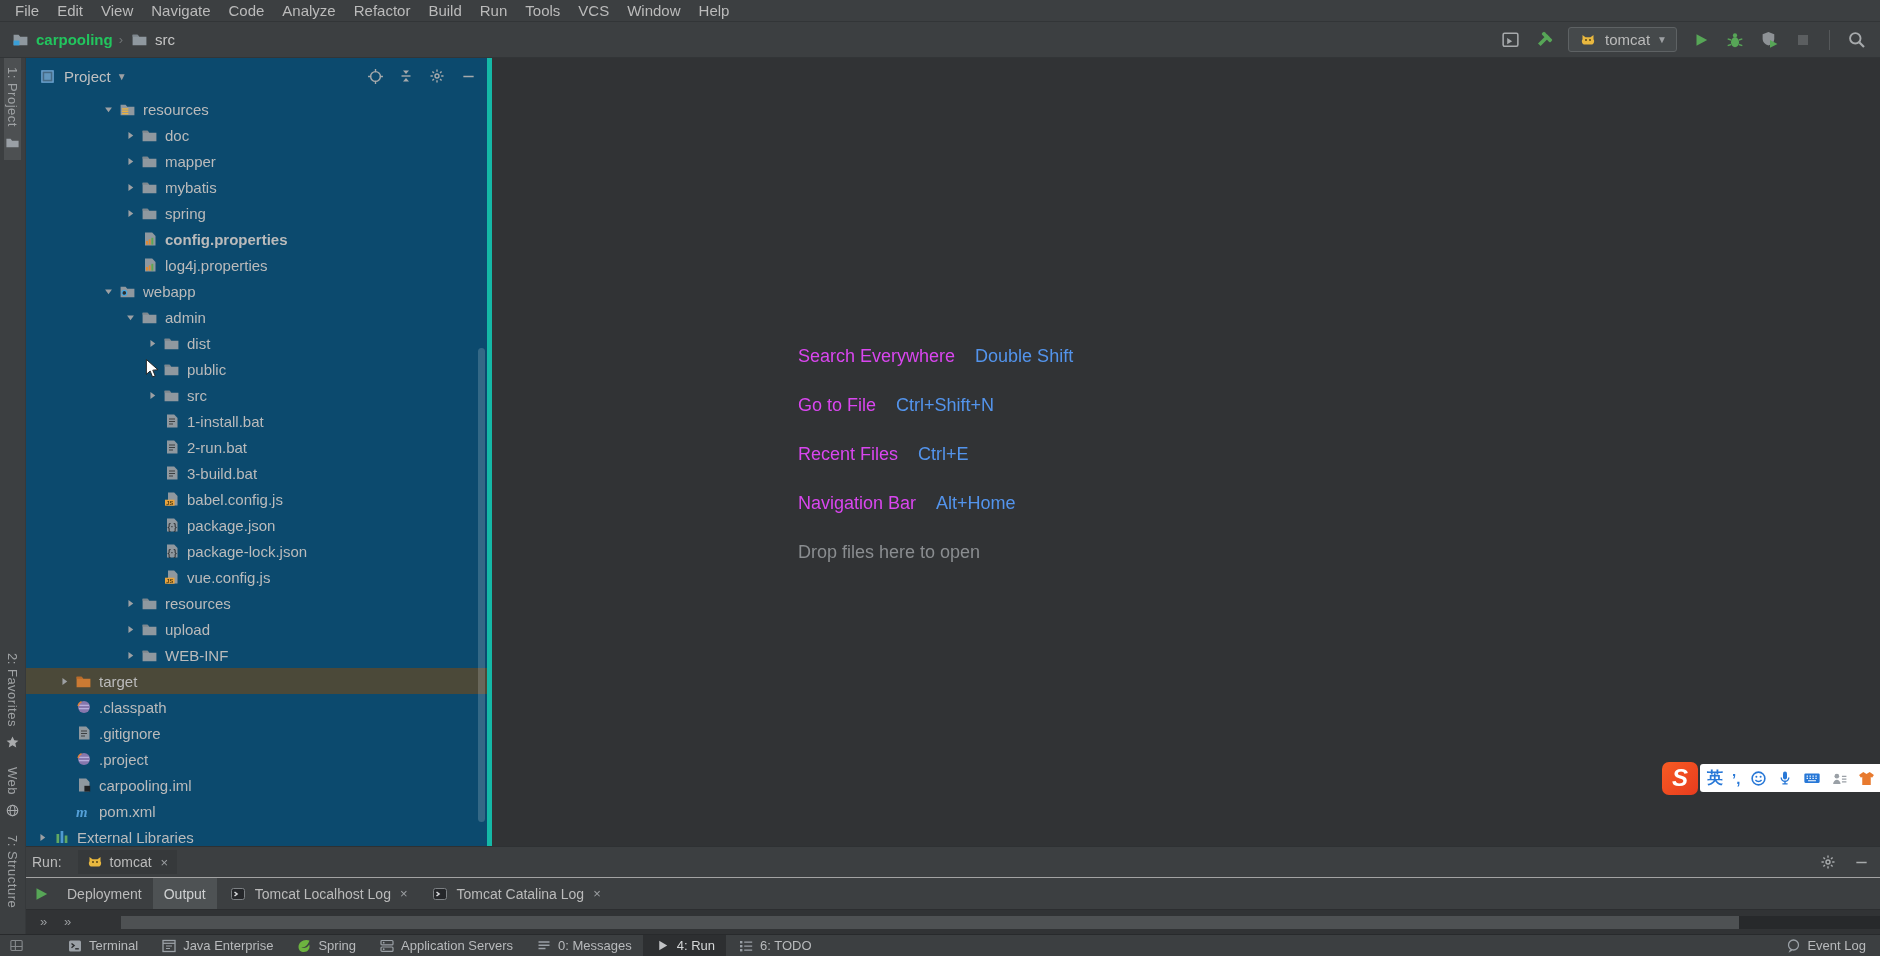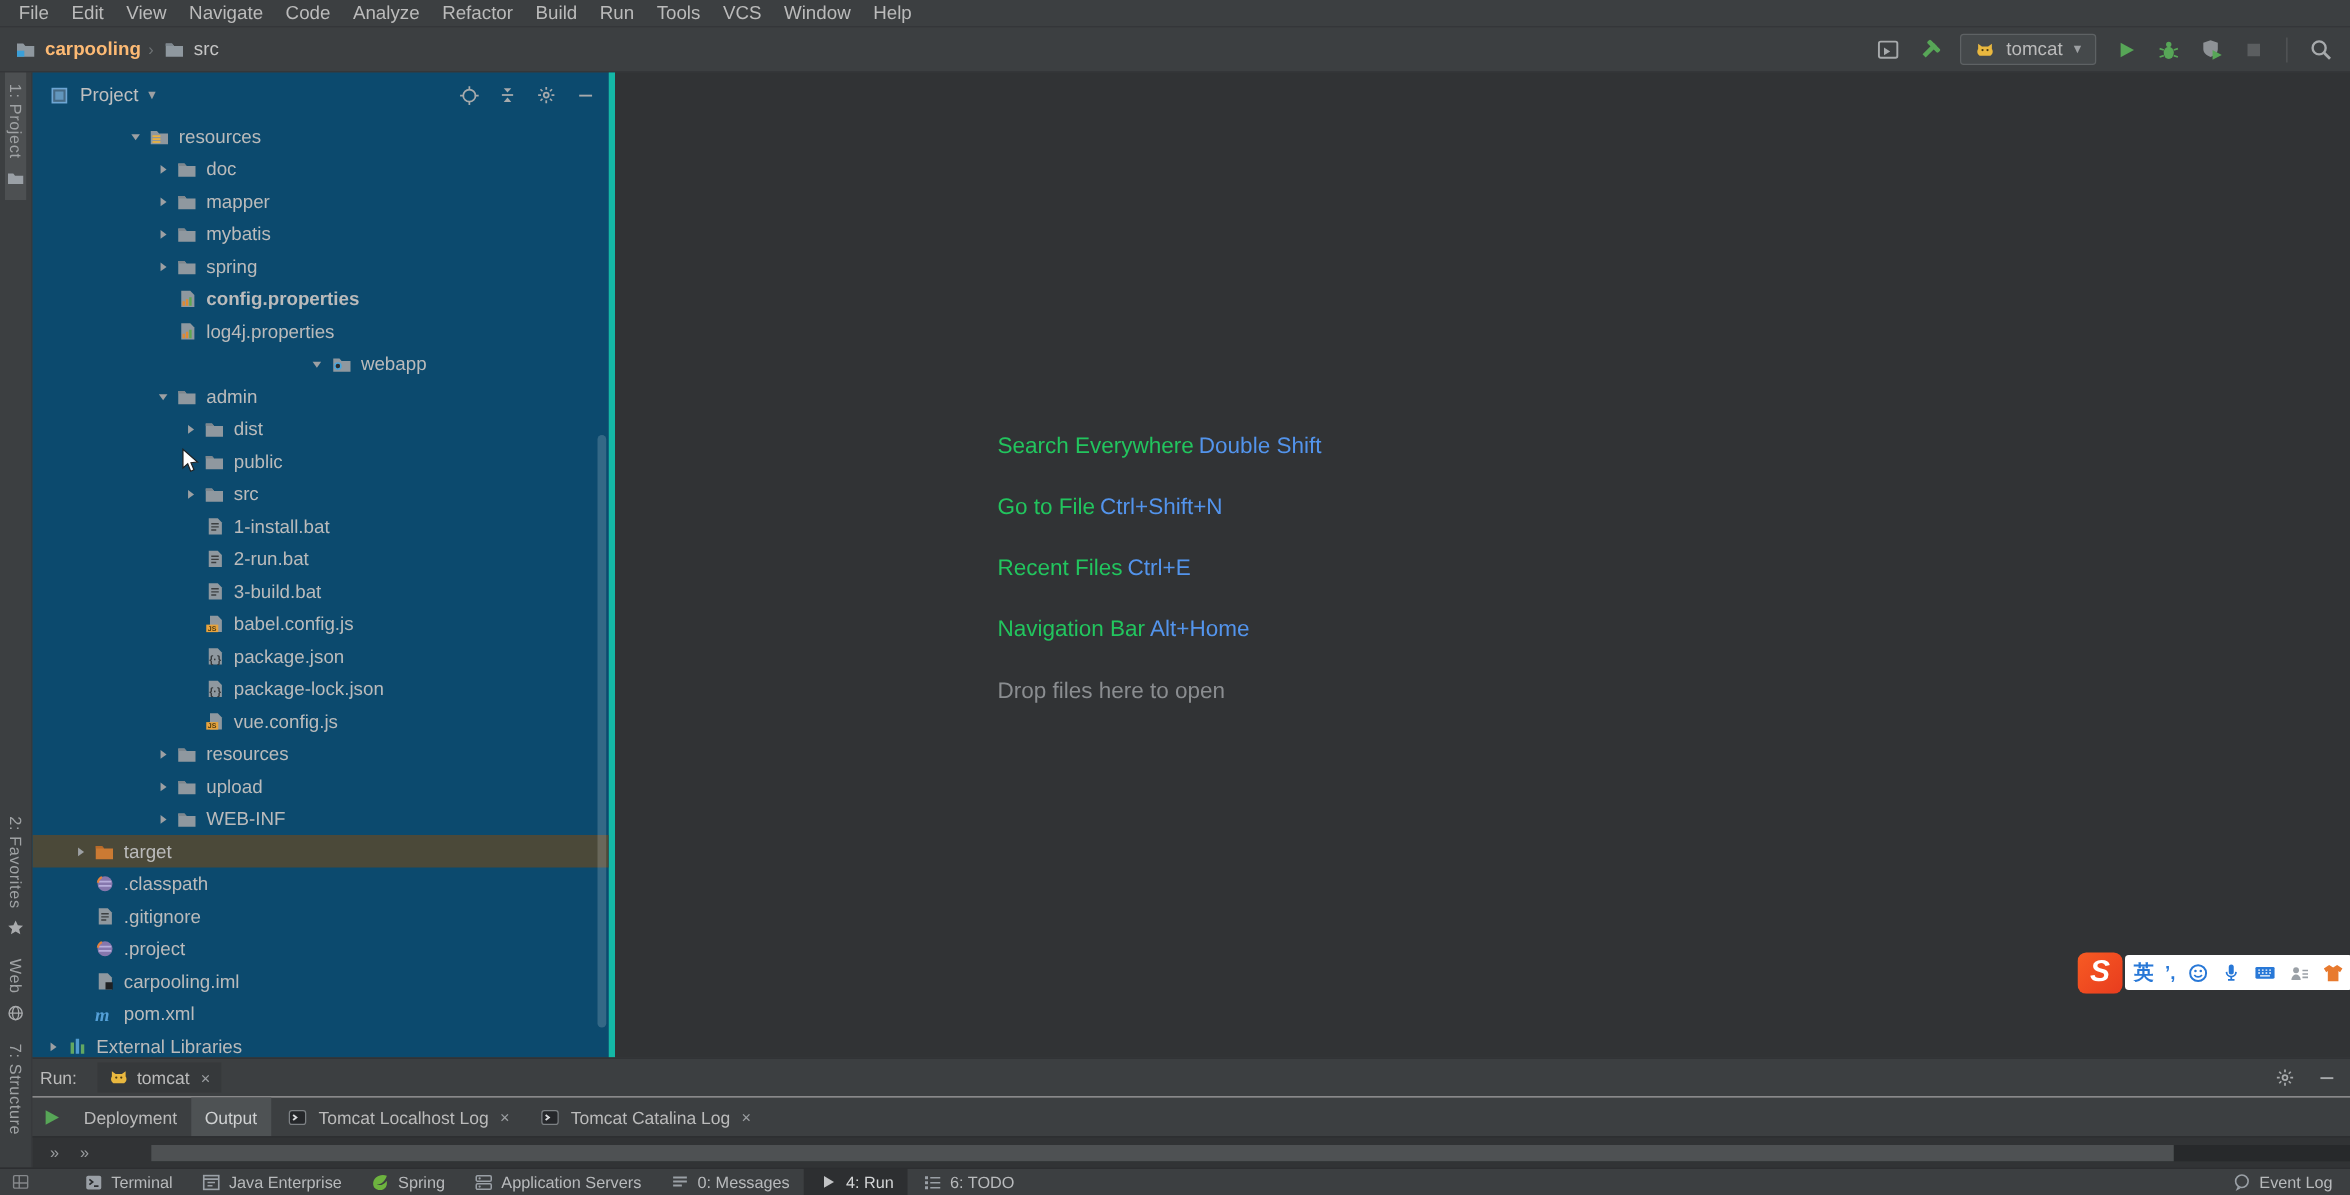--- a/index.html
+++ b/index.html
@@ -12,21 +12,21 @@
   
   #menubar { height:22px; display:flex; align-items:center; padding-left:6px;
     background:#3c3f41; border-bottom:1px solid #323537; }
   .menu-item { padding:0 9px; font-size:15px; color:#bbbbbb; cursor:default; }
   
   #toolbar { height:36px; display:flex; align-items:center; justify-content:space-between;
     background:#3c3f41; border-bottom:1px solid #323537; padding:0 14px 0 10px; }
   #breadcrumb { display:flex; align-items:center; gap:6px; }
   .crumb { display:flex; align-items:center; gap:6px; }
   .crumb-label { color:#c6c6c6; }
-  .crumb-label.bold { font-weight:bold; color:#fdba74; }
+  .crumb-label.bold { font-weight:bold; color:#22c55e; }
   .crumb-sep { color:#6f7375; font-size:13px; }
   #toolbar-right { display:flex; align-items:center; gap:14px; }
   .tb-icon { width:20px; height:20px; display:flex; align-items:center; justify-content:center; }
   .tb-sep { width:1px; height:20px; background:#55585a; margin:0 2px; }
   #run-config-combo { display:flex; align-items:center; gap:7px; height:25px;
     background:#45494b; border:1px solid #5e6264; border-radius:3px; padding:0 9px; }
   #run-config-combo .caret { color:#9da0a3; font-size:10px; }
   
   #stripe { position:absolute; left:0; top:58px; width:26px; height:876px;
     background:#3c3f41; border-right:1px solid #36393b;
@@ -49,21 +49,21 @@
   .tree-row.selected { background:#4b4939; }
   .tree-chevron { width:20px; display:flex; align-items:center; justify-content:center; flex:none; }
   .tree-icon { width:19px; height:18px; margin-right:6px; display:flex; align-items:center; justify-content:center; flex:none; }
   .tree-label { color:#bbbbbb; font-size:15px; }
   #tree-scrollbar { position:absolute; top:290px; right:2px; width:7px; height:474px;
     background:rgba(255,255,255,0.17); border-radius:4px; }
   
   #editor { position:relative; flex:1; background:#313335; }
   #shortcuts { position:absolute; left:306px; top:288px; }
   .shortcut-row { display:flex; align-items:center; margin-bottom:28px; font-size:18px; }
-  .shortcut-label { color:#22c55e; margin-right:4px; }
+  .shortcut-label { color:#d946ef; margin-right:20px; }
   .shortcut-keys { color:#5394ec; }
   #drop-hint { color:#8a8d90; font-size:18px; }
   
   #ime-bar { position:absolute; left:1662px; top:761px; width:218px; height:34px;
     display:flex; align-items:center; overflow:hidden; }
   #ime-logo { width:36px; height:33px; border-radius:7px; background:linear-gradient(135deg,#f75b23,#e83c1e);
     color:#fff; font-weight:bold; font-size:24px; display:flex; align-items:center; justify-content:center; flex:none;
     font-style:italic; }
   #ime-tray { height:28px; background:#ffffff; border-radius:3px; margin-left:2px;
     display:flex; align-items:center; gap:9px; padding:0 7px; flex:1; }
@@ -366,21 +366,21 @@
             <span class="tree-icon">
               <svg viewBox="0 0 16 16" width="16" height="16">
                 <path d="M3 1.5h7.2L13.5 5v9.5H3z" fill="#8f989f"></path>
                 <rect x="4" y="10" width="1.9" height="3.6" fill="#e08a33"></rect>
                 <rect x="6.7" y="8.4" width="1.9" height="5.2" fill="#e08a33"></rect>
                 <rect x="9.4" y="6.8" width="1.9" height="6.8" fill="#5ea84f"></rect>
               </svg>
             </span>
             <span class="tree-label">log4j.properties</span>
           </div>
-          <div class="tree-row" style="padding-left: 72px; justify-content: center;">
+          <div class="tree-row" style="padding-left: 72px;">
             <span class="tree-chevron">
               <svg viewBox="0 0 16 16" width="11" height="11">
                 <path d="M3 5h10l-5 7z" fill="#9da0a3"></path>
               </svg>
             </span>
             <span class="tree-icon">
               <svg viewBox="0 0 16 16" width="17" height="17">
                 <path d="M1.5 3.5h4.7l1.6 2H14.5v8h-13z" fill="#8f989f"></path>
                 <circle cx="5" cy="9.3" r="2.3" fill="#2b2d2f"></circle>
                 <circle cx="5" cy="9.3" r="2.3" fill="none" stroke="#49a6dc" stroke-width="1.2"></circle>

